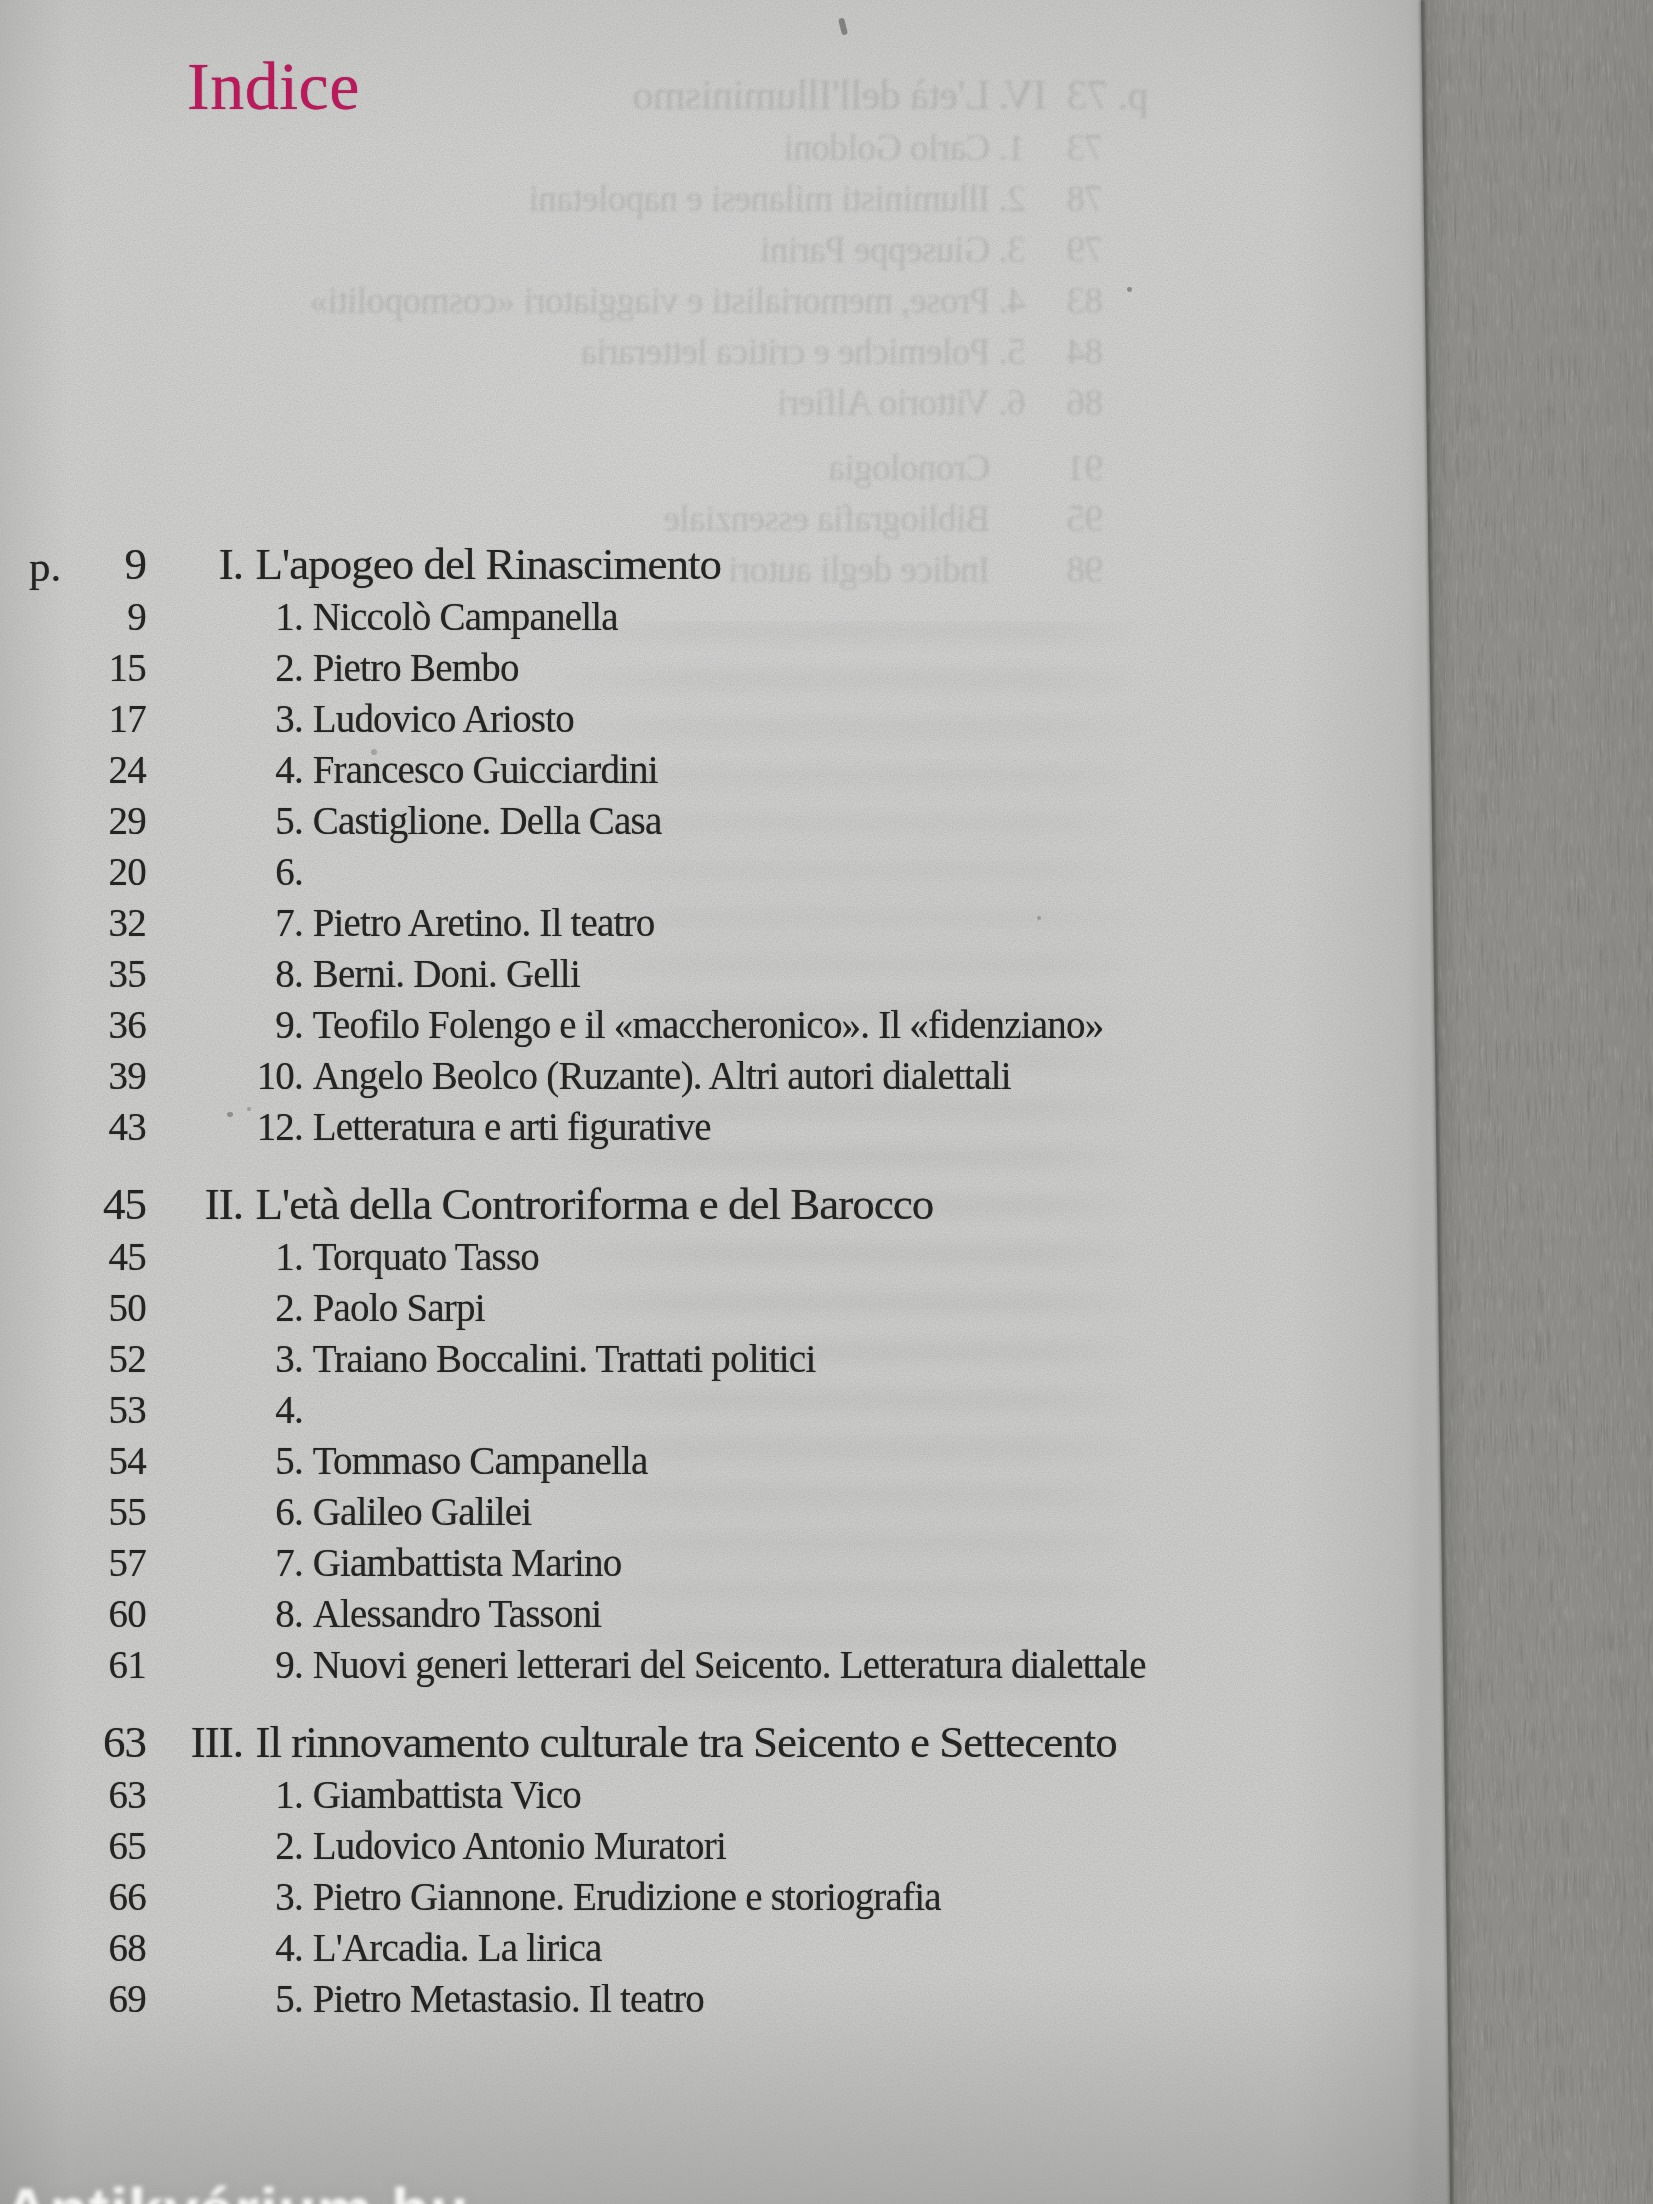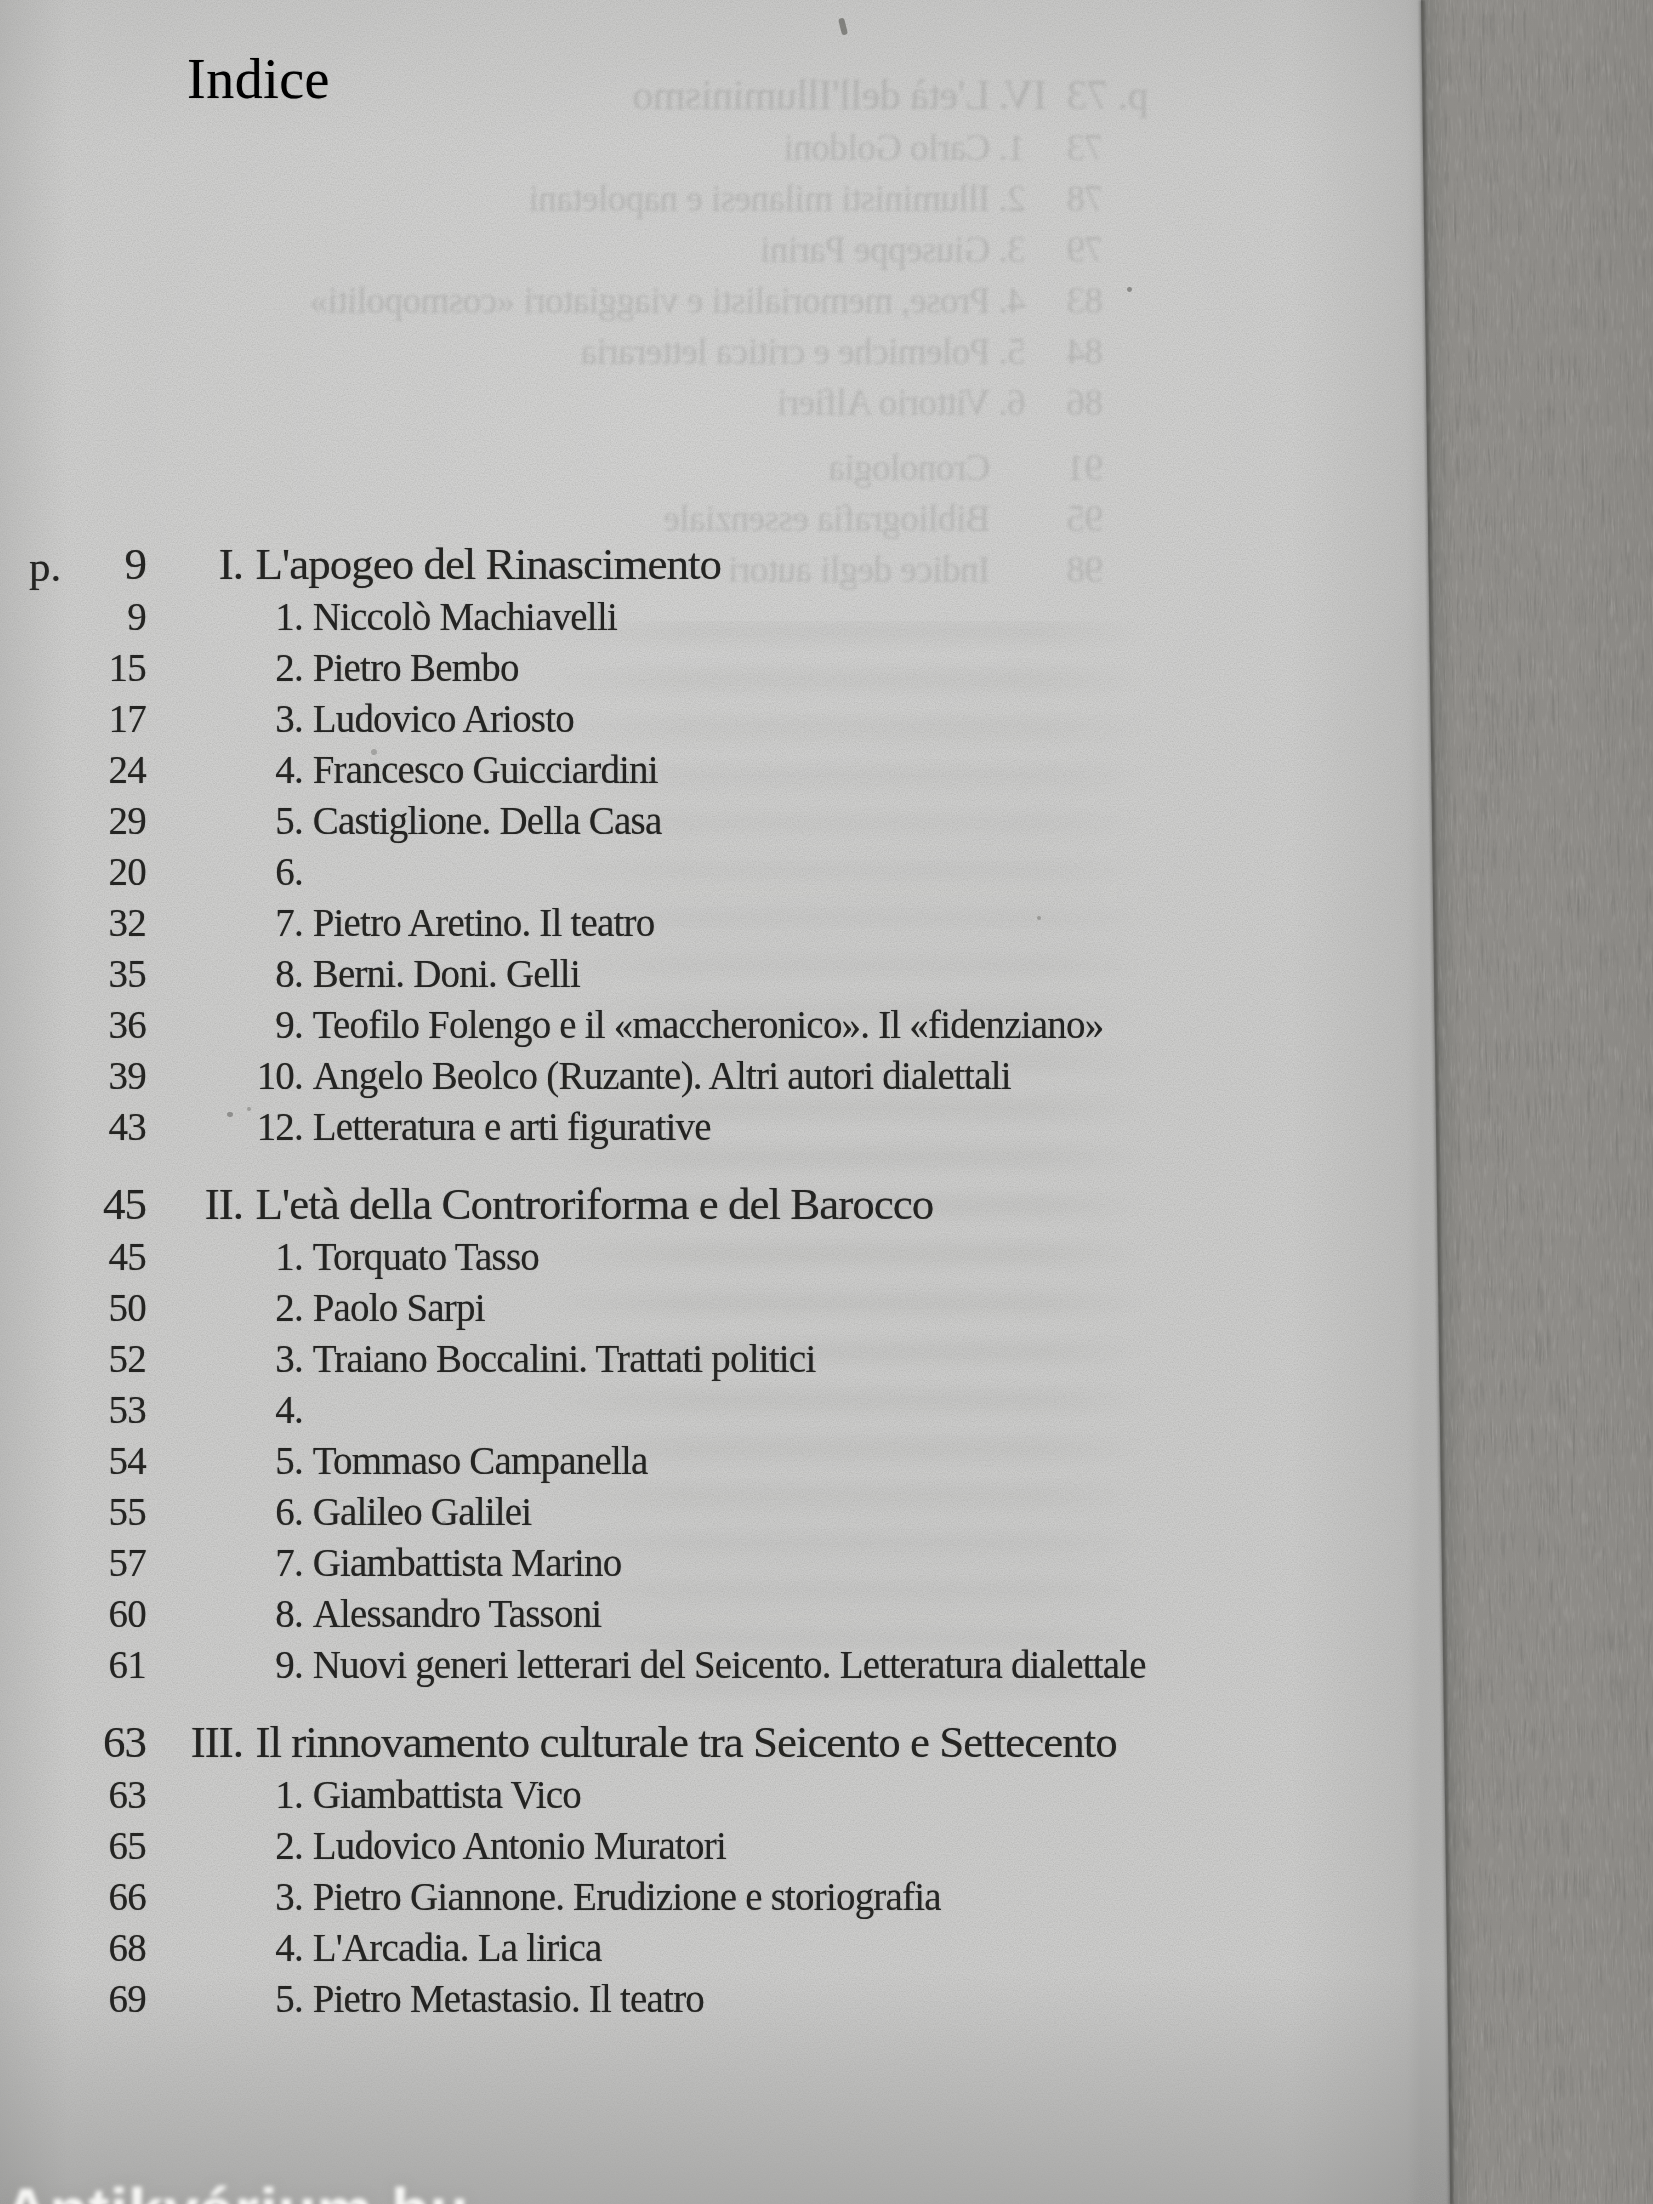--- a/index.html
+++ b/index.html
@@ -38,21 +38,21 @@
   
   .smudges{position:absolute;left:539px;top:621px;width:611px;height:1087px;opacity:0.45;
     background:
       repeating-linear-gradient(180deg, rgba(100,100,96,0.13) 0 19.4px, rgba(100,100,96,0) 19.4px 48px),
       repeating-linear-gradient(180deg, rgba(110,110,106,0.05) 9.7px 25px, rgba(110,110,106,0) 25px 61px);
     filter:blur(6.8px);
     -webkit-mask-image:linear-gradient(90deg, transparent 0, #000 146px, #000 82%, transparent 100%);
     mask-image:linear-gradient(90deg, transparent 0, #000 146px, #000 82%, transparent 100%);
     pointer-events:none;}
   
-  .page-title{position:absolute;left:187px;top:47px;font-size:56px;color:#000000;
+  .page-title{position:absolute;left:187px;top:47px;font-size:68px;color:#be185d;
     letter-spacing:0.5px;text-shadow:0 0 1px rgba(30,30,28,0.6);}
   .toc{position:absolute;left:0;top:537px;width:1456px;color:#242422;
     text-shadow:0 0 1px rgba(40,40,38,0.55);}
   .t-head{display:grid;grid-template-columns:146px 97px auto;height:54px;line-height:54px;
     font-size:45px;letter-spacing:-1px;position:relative;white-space:nowrap;}
   .t-head.t-gap{margin-top:25px;}
   .t-head .roman{text-align:right;}
   .t-head .title{padding-left:12.6px;}
   .t-item{display:grid;grid-template-columns:146px 157px auto;height:51px;line-height:51px;
     font-size:39px;letter-spacing:-0.8px;white-space:nowrap;}
@@ -144,21 +144,21 @@
   <div class="toc" id="toc">
       <div class="t-head">
         <span class="p-abbrev">p.</span>
         <span class="pnum">9</span>
         <span class="roman">I.</span>
         <span class="title">L'apogeo del Rinascimento</span>
       </div>
       <div class="t-item">
         <span class="pnum">9</span>
         <span class="num">1.</span>
-        <span class="txt"><span>Niccolò Machiavelli</span></span>
+        <span class="txt"><span>Niccolò Campanella</span></span>
       </div>
       <div class="t-item">
         <span class="pnum">15</span>
         <span class="num">2.</span>
         <span class="txt"><span>Pietro Bembo</span></span>
       </div>
       <div class="t-item">
         <span class="pnum">17</span>
         <span class="num">3.</span>
         <span class="txt"><span>Ludovico Ariosto</span></span>

